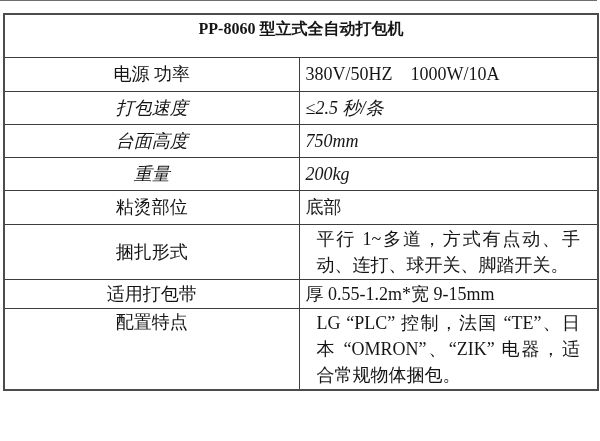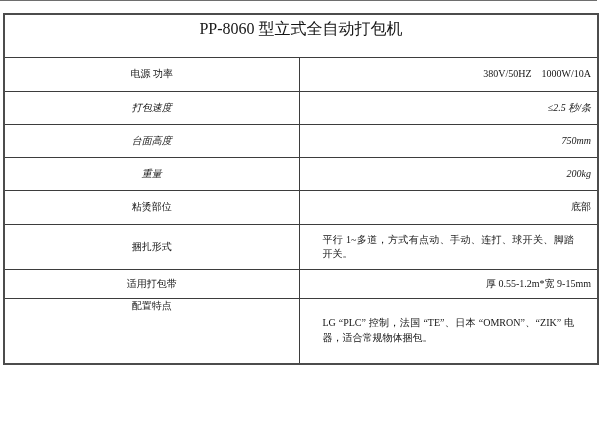--- a/index.html
+++ b/index.html
@@ -31,47 +31,47 @@
     background: #ffffff;
   }
   table.spec, table.spec td {
     border: 1px solid #3d3d3d;
   }
   table.spec {
     border-width: 2px;
     border-color: #4c4c4c;
   }
   td {
-    font-size: 10px;
+    font-size: 18px;
     line-height: 1.45;
     padding: 0 6px;
     vertical-align: middle;
     overflow: hidden;
   }
   td.title-cell {
-    font-weight: normal;
+    font-weight: bold;
     font-size: 16px;
     text-align: center;
     vertical-align: top;
     padding-top: 2px;
     height: 40px;
   }
   td.label-cell {
     text-align: center;
   }
   td.value-cell {
-    text-align: right;
+    text-align: left;
   }
   td.value-cell.pre {
     white-space: pre-wrap;
   }
   td.value-cell.left {
     text-align: justify;
     text-align-last: left;
-    padding: 1px 23px;
+    padding: 1px 17px;
     vertical-align: middle;
   }
   tr.h34 { height: 34px; }
   tr.h33 { height: 33px; font-style: italic; }
   tr.h45 { height: 45px; }
   tr.h29 { height: 29px; }
   tr.h65 { height: 65px; }
 </style>
 </head>
 <body>

